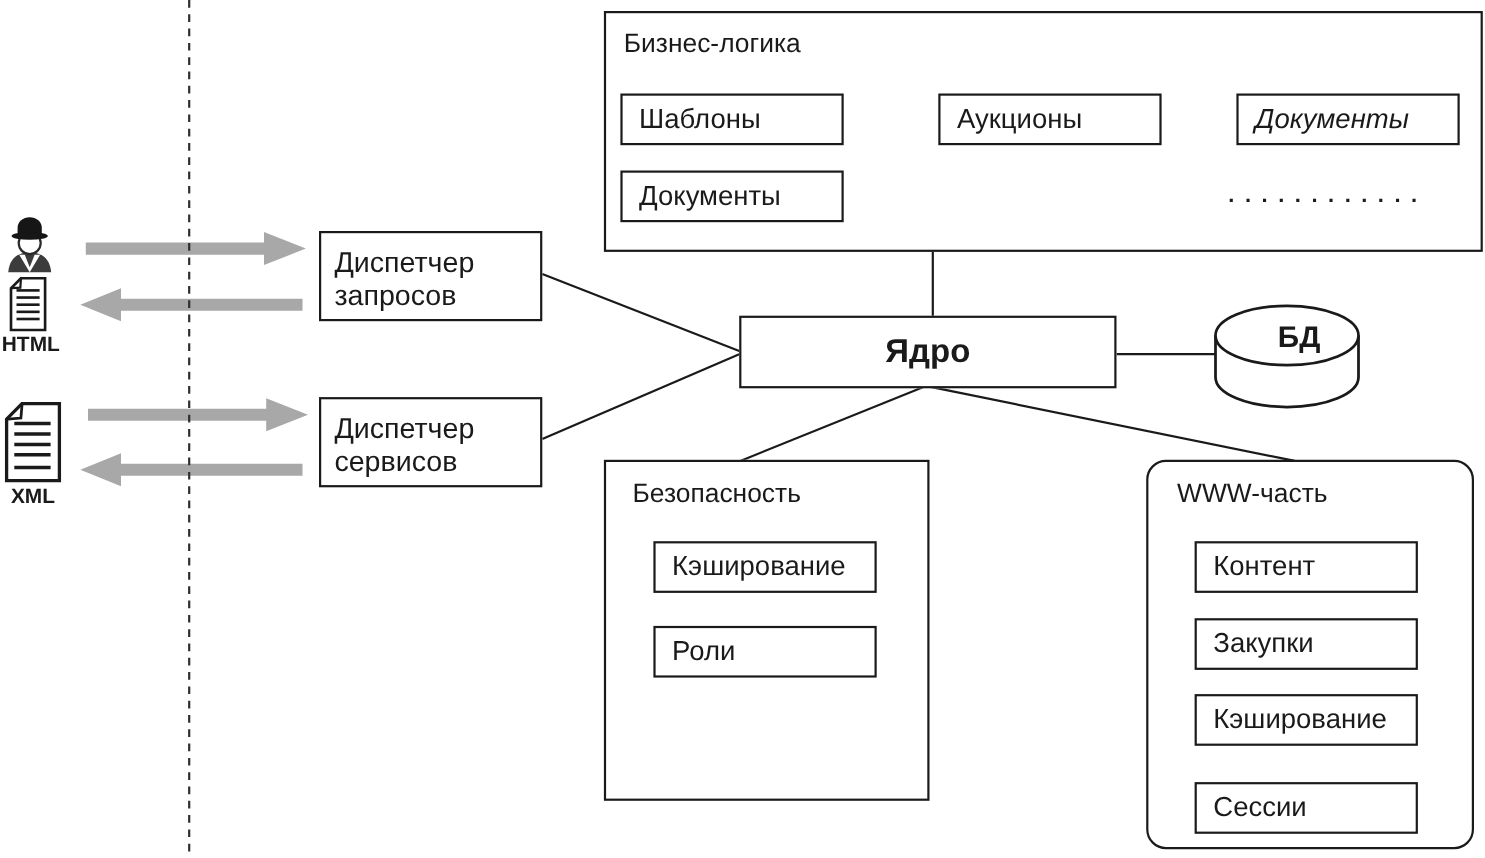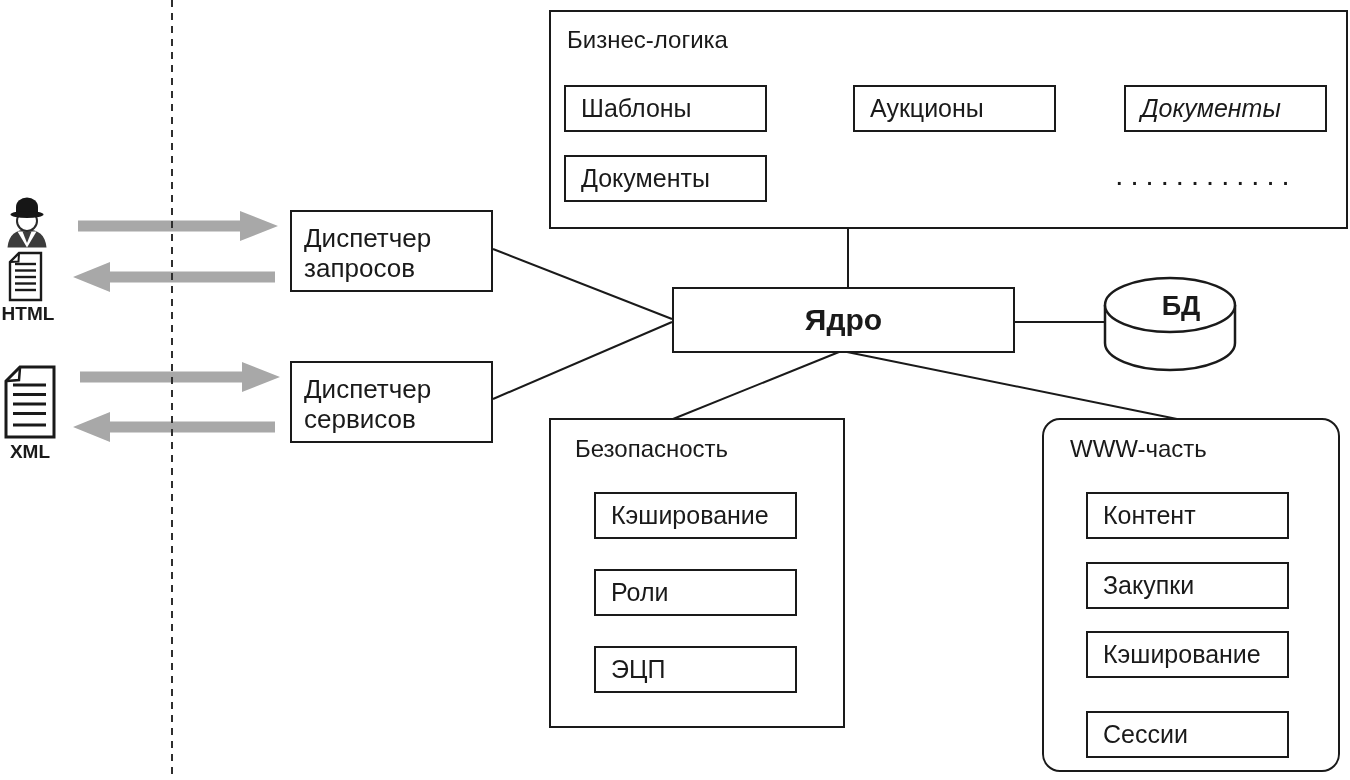--- a/index.html
+++ b/index.html
@@ -131,21 +131,20 @@
   <div class="dispatcher" style="left:290px;top:361px;">Диспетчер сервисов</div>
 
   <div class="core-box">Ядро</div>
 
   <div class="db-label">БД</div>
 
   <div class="box" style="left:549px;top:418px;width:296px;height:310px;text-decoration:underline;">
     <div class="title" style="left:24px;top:12px;">Безопасность</div>
     <div class="module" style="left:43px;top:72px;">Кэширование</div>
     <div class="module" style="left:43px;top:149px;">Роли</div>
-    <div class="module" style="left:43px;top:226px;">ЭЦП</div>
   </div>
 
   <div class="box" style="left:1042px;top:418px;width:298px;height:354px;border-radius:18px;">
     <div class="title" style="left:26px;top:12px;">WWW-часть</div>
     <div class="module" style="left:42px;top:72px;">Контент</div>
     <div class="module" style="left:42px;top:142px;">Закупки</div>
     <div class="module" style="left:42px;top:211px;">Кэширование</div>
     <div class="module" style="left:42px;top:281px;margin-top:10px;">Сессии</div>
   </div>
 

